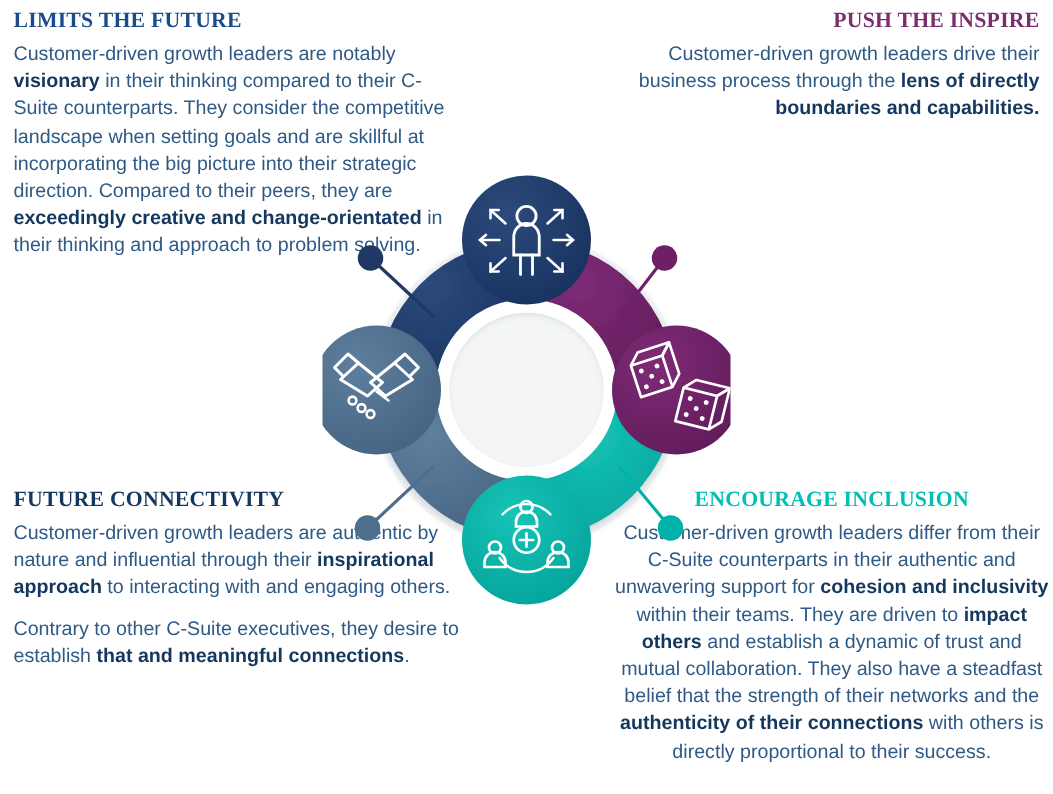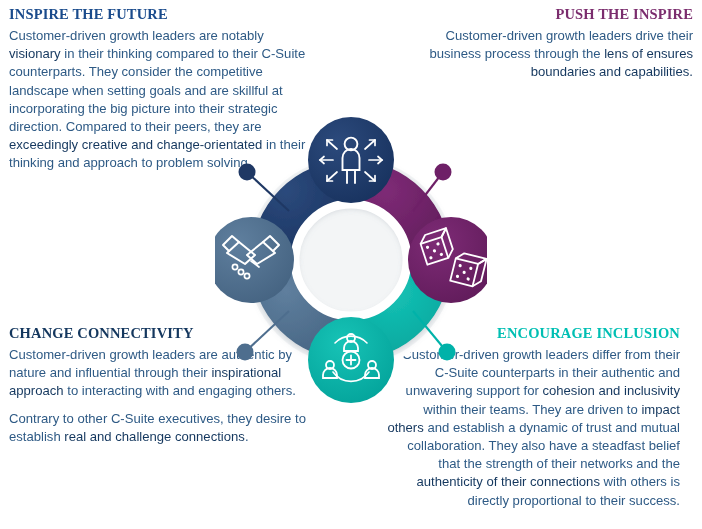--- a/index.html
+++ b/index.html
@@ -26,63 +26,63 @@
     letter-spacing: 0.15px;
     line-height: 17px;
   }
   .quad p {
     margin: 0 0 9px 0;
     font-size: 13.1px;
     line-height: 18.2px;
     color: #2E5A85;
   }
   .quad p:last-child { margin-bottom: 0; }
-  .quad p b { color: #14375E; font-weight: normal; }
+  .quad p b { color: #14375E; font-weight: bold; }
 
   
   #q-tl { left: 9px;  top: 6px;   width: 299px; text-align: left;  }
   #q-tr { right: 9px; top: 6px;   width: 294px; text-align: right; }
   #q-bl { left: 9px;  top: 325px; width: 309px; text-align: left;  }
-  #q-br { right: 22px; top: 325px; width: 293px; text-align: right; }
+  #q-br { right: 1px; top: 325px; width: 293px; text-align: center; }
 
   #q-tl h2 { color: #1A4B8C; }
   #q-tr h2 { color: #7B2D6E; }
   #q-bl h2 { color: #14375E; }
   #q-br h2 { color: #00BFB3; }
 
   
   #diagram {
     position: absolute;
     left: 215px; top: 75px;
     width: 272px; height: 330px;
   }
   #diagram svg { display: block; }
 </style>
 </head>
 <body>
 
 <div class="quad" id="q-tl">
-  <h2>INSPIRE THE FUTURE</h2>
+  <h2>LIMITS THE FUTURE</h2>
   <div>
       <p>Customer-driven growth leaders are notably <b>visionary</b> in their thinking compared to their C-Suite counterparts.  They consider the competitive landscape when setting goals and are skillful at incorporating the big picture into their strategic direction. Compared to their peers, they are <b>exceedingly creative and change-orientated</b> in their thinking and approach to problem solving.</p>
     </div>
 </div>
 
 <div class="quad" id="q-tr">
   <h2>PUSH THE INSPIRE</h2>
   <div>
-      <p>Customer-driven growth leaders drive their business process through the <b>lens of ensures boundaries and capabilities.</b></p>
+      <p>Customer-driven growth leaders drive their business process through the <b>lens of directly boundaries and capabilities.</b></p>
     </div>
 </div>
 
 <div class="quad" id="q-bl">
-  <h2>CHANGE CONNECTIVITY</h2>
+  <h2>FUTURE CONNECTIVITY</h2>
   <div>
       <p>Customer-driven growth leaders are authentic by nature and influential through their <b>inspirational approach</b> to interacting with and engaging others.</p>
-      <p>Contrary to other C-Suite executives, they desire to establish <b>real and challenge connections</b>.</p>
+      <p>Contrary to other C-Suite executives, they desire to establish <b>that and meaningful connections</b>.</p>
     </div>
 </div>
 
 <div class="quad" id="q-br">
   <h2>ENCOURAGE INCLUSION</h2>
   <div>
       <p>Customer-driven growth leaders differ from their C-Suite counterparts in their authentic and unwavering support for <b>cohesion and inclusivity</b> within their teams. They are driven to <b>impact others</b> and establish a dynamic of trust and mutual collaboration. They also have a steadfast belief that the strength of their networks and the <b>authenticity of their connections</b> with others is directly proportional to their success.</p>
     </div>
 </div>
 

